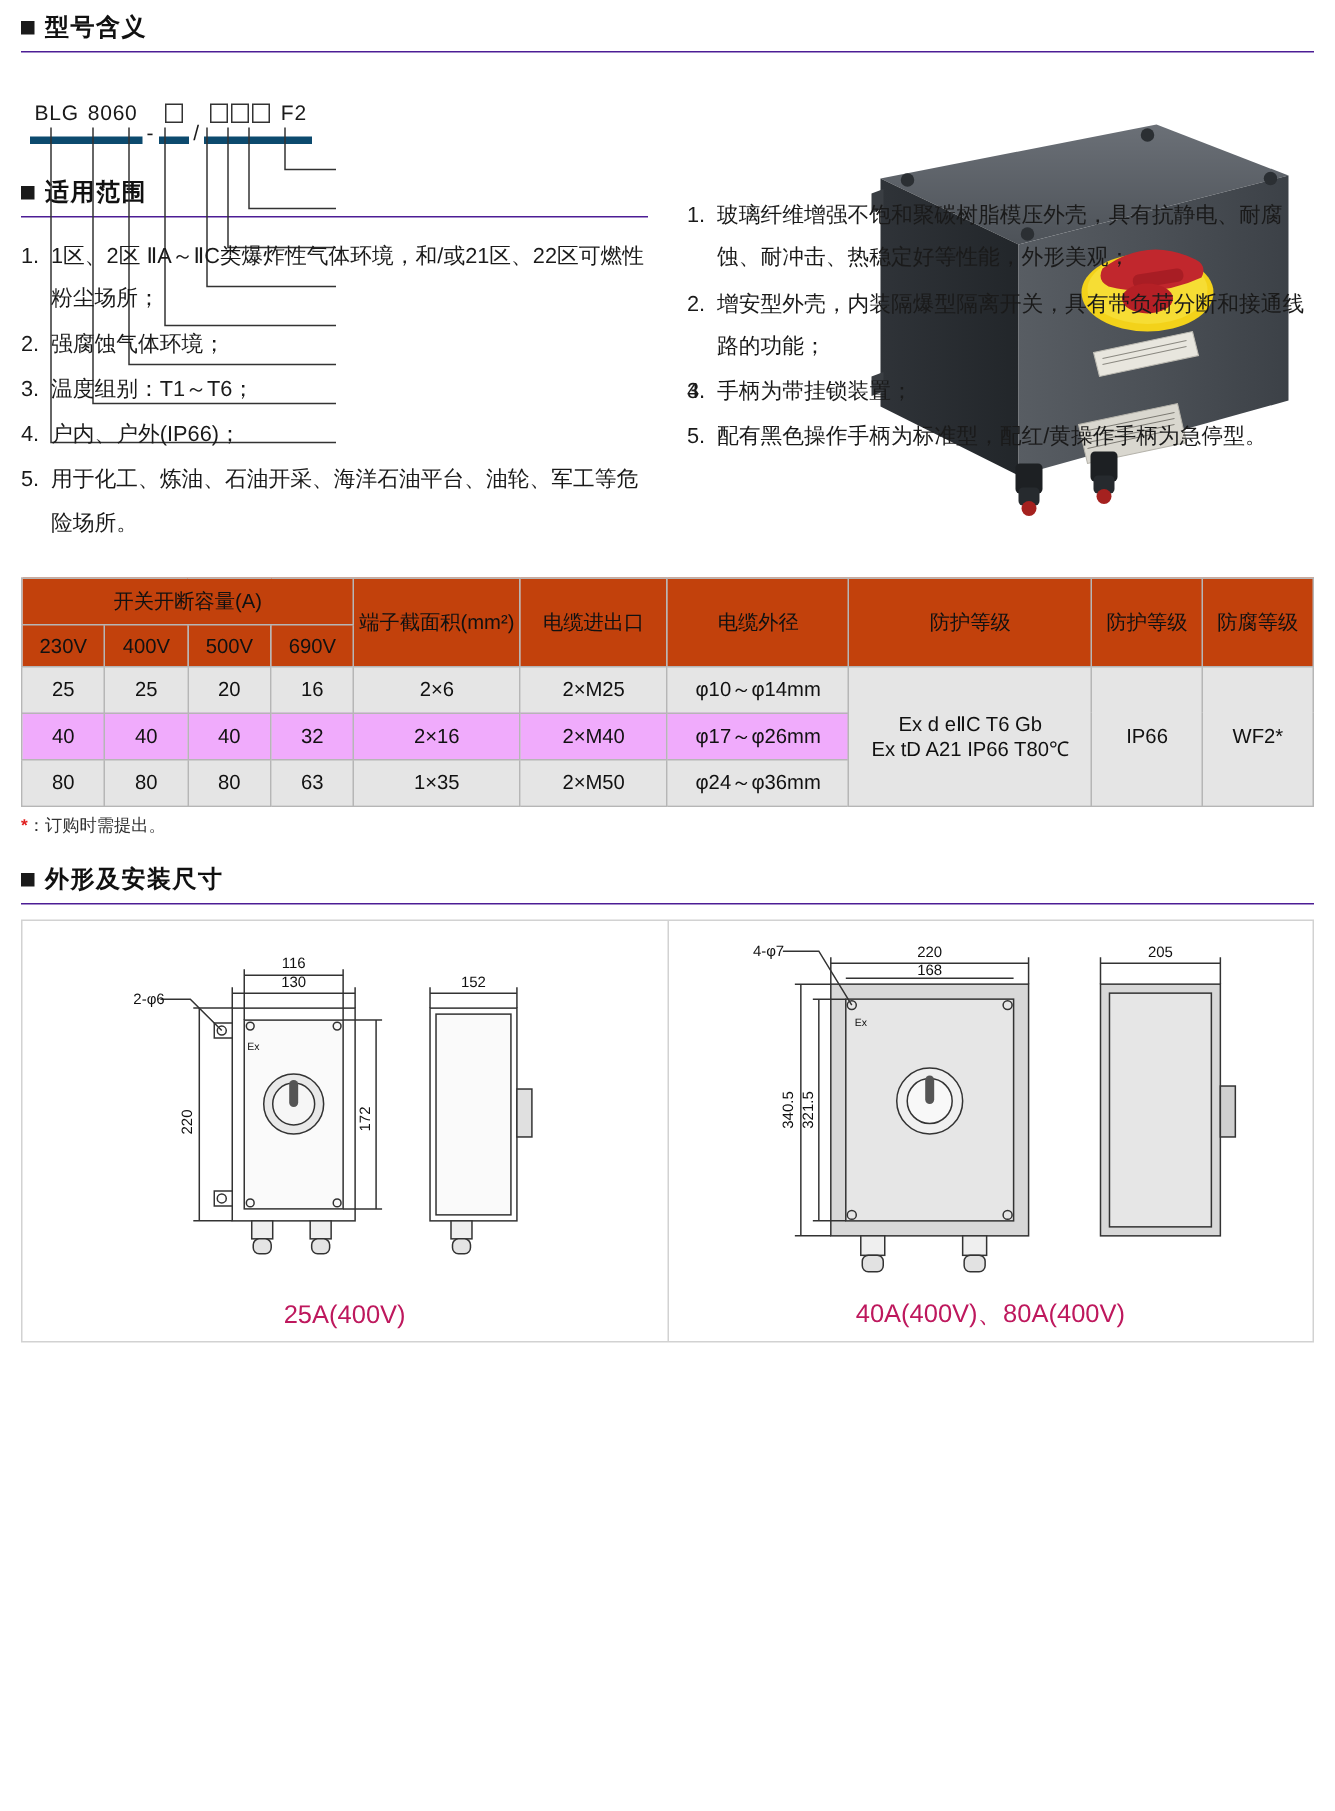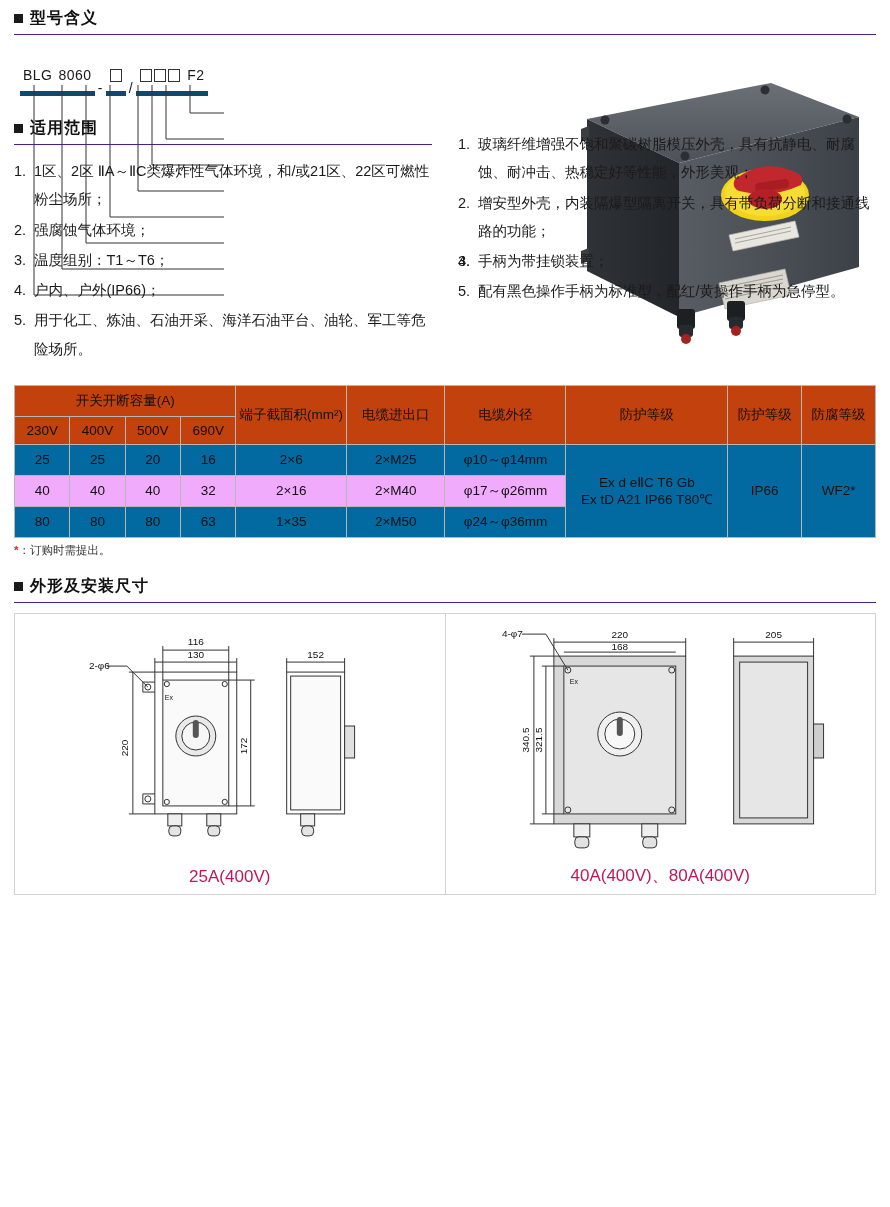--- a/index.html
+++ b/index.html
@@ -76,21 +76,21 @@
   .tbl-wrap { padding: 0 14px; margin-top: 20px; }
   table.spec {
     border-collapse: collapse; width: 862px; font-size: 13.5px;
     margin-top: 10px;
   }
   table.spec th, table.spec td {
     border: 1px solid #b6b6b6; text-align: center; padding: 6px 3px;
     font-weight: normal; color: #111;
   }
   table.spec thead th { background: #c2410c; height: 27px; }
-  table.spec tbody td { height: 31px; background: #0369a1; }
+  table.spec tbody td { height: 31px; background: #e5e5e5; }
   table.spec tbody tr.alt td { background: #f0abfc; }
   .note {
     font-size: 11.5px; color: #333; margin-top: 5px;
   }
   .note .star { color: #e02020; font-weight: bold; }
 
   
   .dims { padding: 0 14px; margin-top: 18px; }
   .dims-body {
     display: flex; border: 1px solid #d2d2d2; margin-top: 10px; height: 282px;

